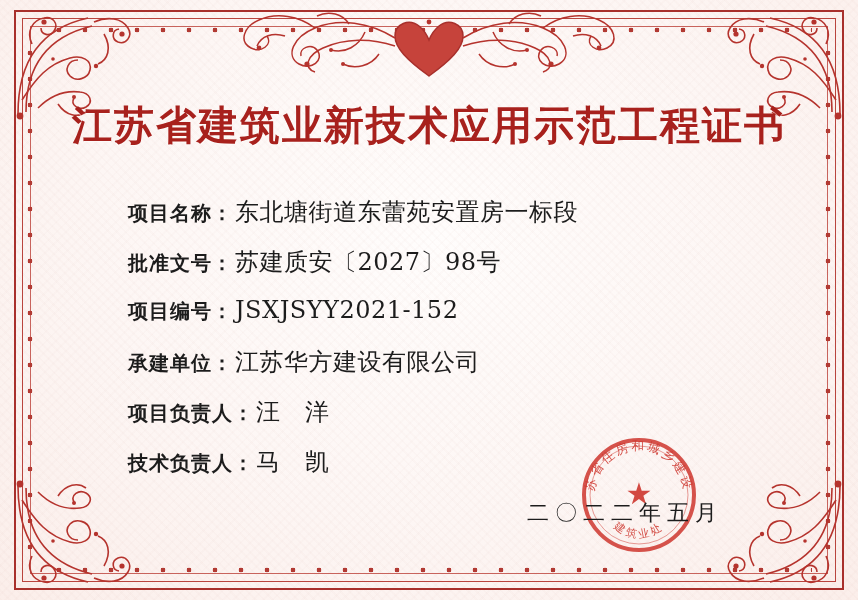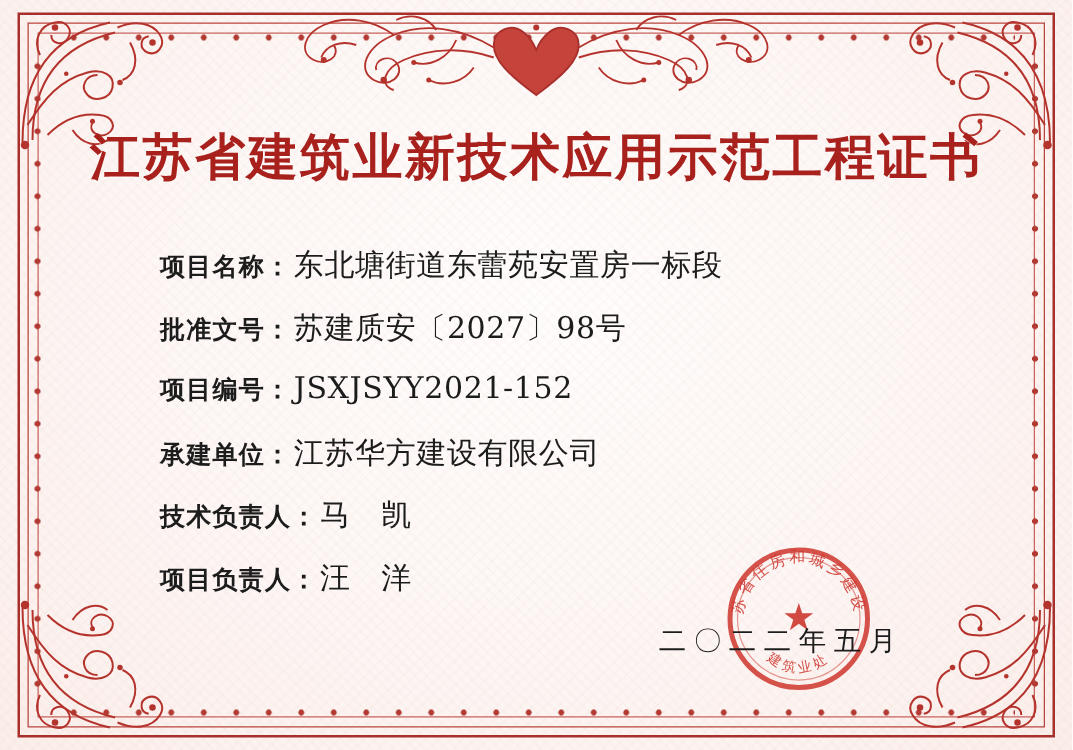--- a/index.html
+++ b/index.html
@@ -321,26 +321,26 @@
     </div>
     <div class="field-row">
       <span class="field-label">项目编号：</span>
       <span class="field-value">JSXJSYY2021-152</span>
     </div>
     <div class="field-row">
       <span class="field-label">承建单位：</span>
       <span class="field-value">江苏华方建设有限公司</span>
     </div>
     <div class="field-row">
+      <span class="field-label">项目负责人：</span>
+      <span class="field-value">汪　洋</span>
+    </div>
+    <div class="field-row">
       <span class="field-label">技术负责人：</span>
       <span class="field-value">马　凯</span>
-    </div>
-    <div class="field-row">
-      <span class="field-label">项目负责人：</span>
-      <span class="field-value">汪　洋</span>
     </div>
   </div>
 
   <div class="seal">
     <svg viewBox="0 0 122 122" xmlns="http://www.w3.org/2000/svg">
       <defs>
         <path id="sealTopArc" d="M 16 61 A 45 45 0 0 1 106 61"></path>
         <path id="sealBottomArc" d="M 28 82 A 36 36 0 0 0 94 82"></path>
       </defs>
       <circle cx="61" cy="61" r="55" fill="none" stroke="#cf3b33" stroke-width="4" opacity="0.88"></circle>

